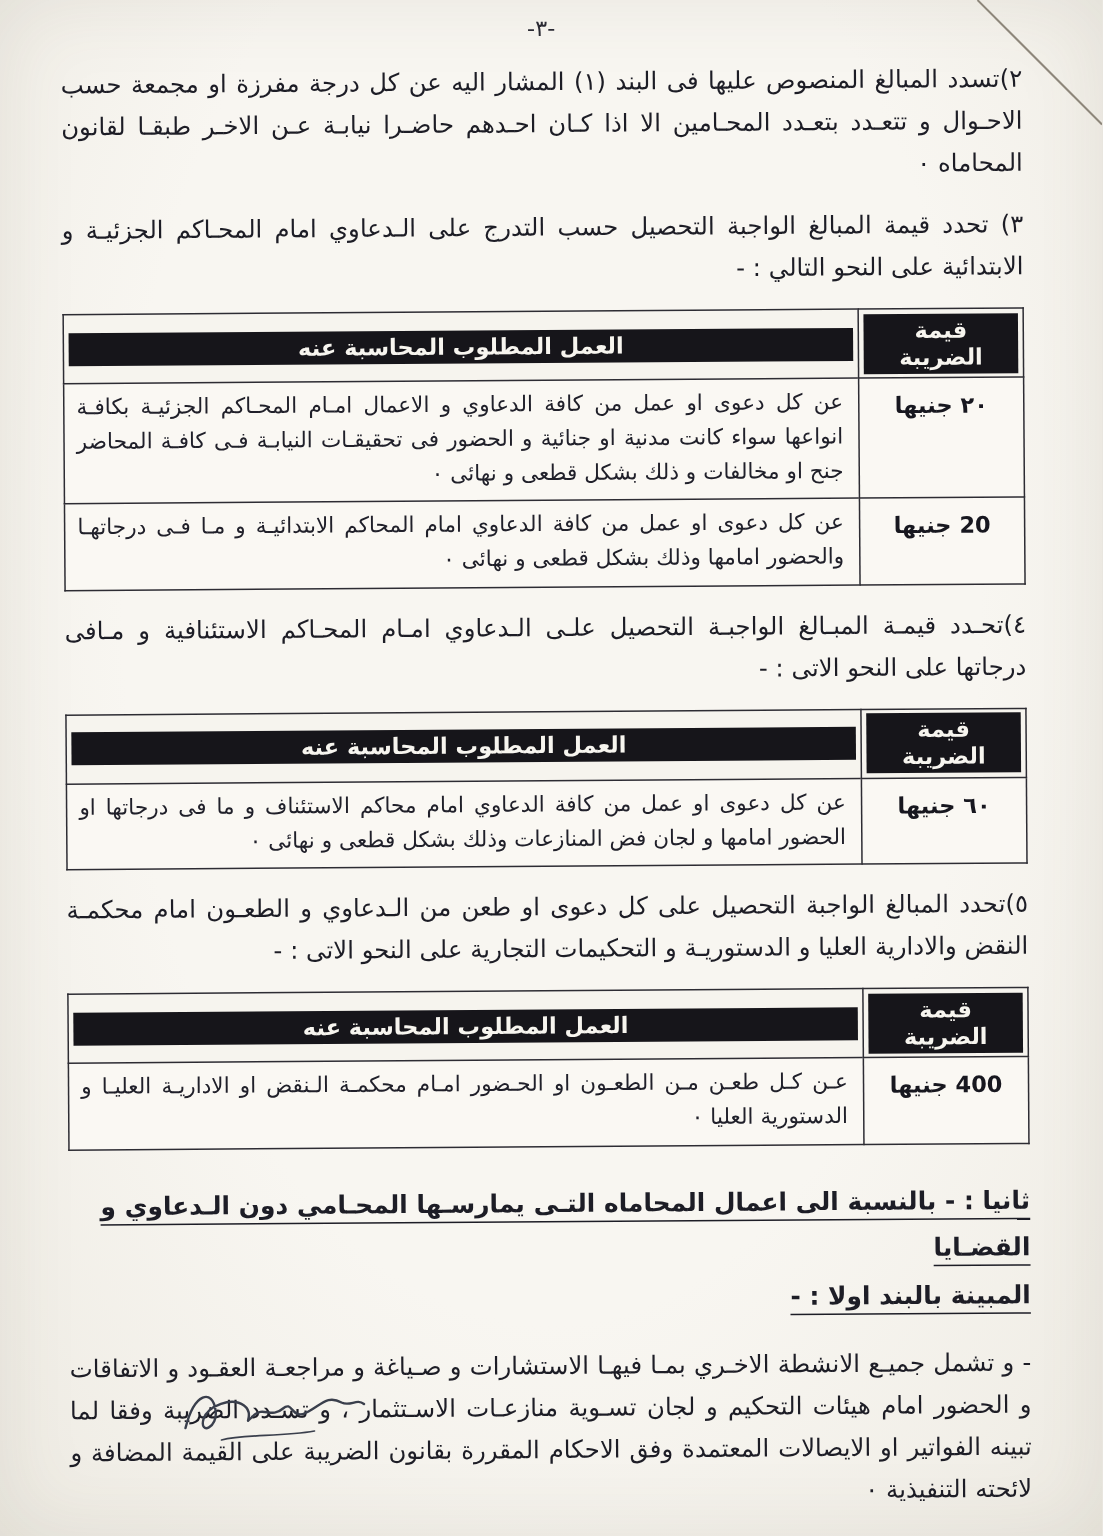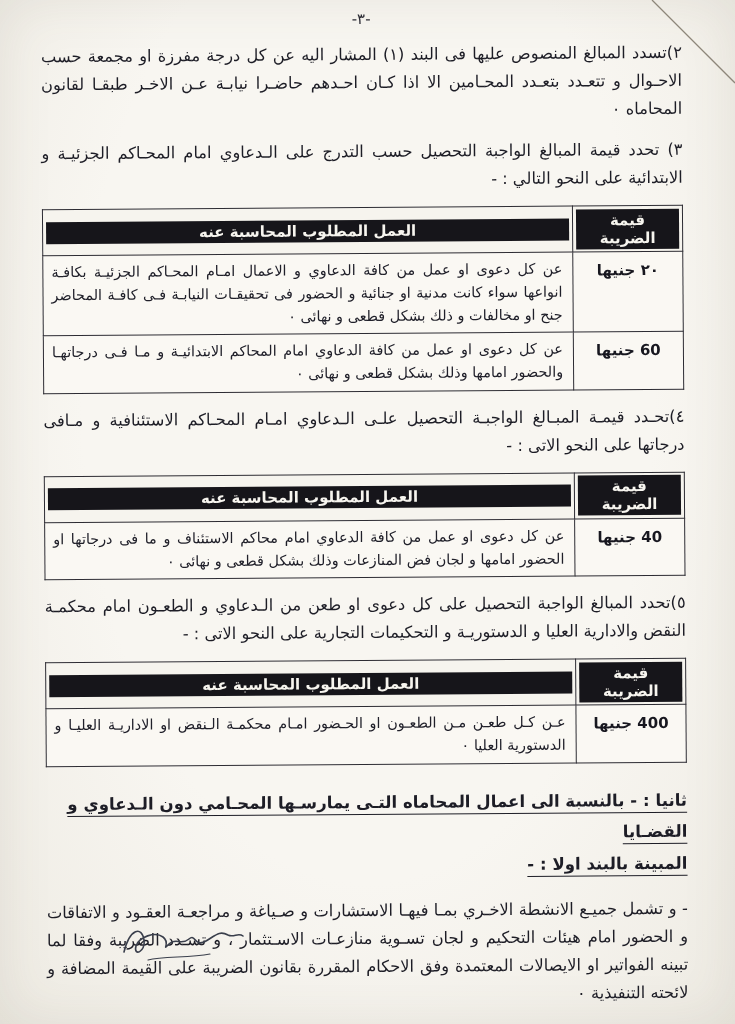--- a/index.html
+++ b/index.html
@@ -89,21 +89,21 @@
             <span class="hdr-bar">العمل المطلوب المحاسبة عنه</span>
           </th>
         </tr>
       </thead>
       <tbody>
         <tr>
           <td class="value-cell">٢٠ جنيها</td>
           <td class="work-cell">عن كل دعوى او عمل من كافة الدعاوي و الاعمال امـام المحـاكم الجزئيـة بكافـة انواعها سواء كانت مدنية او جنائية و الحضور فى تحقيقـات النيابـة فـى كافـة المحاضر جنح او مخالفات و ذلك بشكل قطعى و نهائى ٠</td>
         </tr>
         <tr>
-          <td class="value-cell">60 جنيها</td>
+          <td class="value-cell">20 جنيها</td>
           <td class="work-cell">عن كل دعوى او عمل من كافة الدعاوي امام المحاكم الابتدائيـة و مـا فـى درجاتهـا والحضور امامها وذلك بشكل قطعى و نهائى ٠</td>
         </tr>
       </tbody>
     </table>
 
     <p class="para">٤)تحـدد قيمـة المبـالغ الواجبـة التحصيل علـى الـدعاوي امـام المحـاكم الاستئنافية و مـافى درجاتها على النحو الاتى : -</p>
 
     <table class="fee-table">
       <colgroup>
           <col class="col-value">
@@ -114,21 +114,21 @@
           <th>
             <span class="hdr-bar">قيمة الضريبة</span>
           </th>
           <th>
             <span class="hdr-bar">العمل المطلوب المحاسبة عنه</span>
           </th>
         </tr>
       </thead>
       <tbody>
         <tr>
-          <td class="value-cell">40 جنيها</td>
+          <td class="value-cell">٦٠ جنيها</td>
           <td class="work-cell">عن كل دعوى او عمل من كافة الدعاوي امام محاكم الاستئناف و ما فى درجاتها او الحضور امامها و لجان فض المنازعات وذلك بشكل قطعى و نهائى ٠</td>
         </tr>
       </tbody>
     </table>
 
     <p class="para">٥)تحدد المبالغ الواجبة التحصيل على كل دعوى او طعن من الـدعاوي و الطعـون امام محكمـة النقض والادارية العليا و الدستوريـة و التحكيمات التجارية على النحو الاتى : -</p>
 
     <table class="fee-table">
       <colgroup>
           <col class="col-value">

